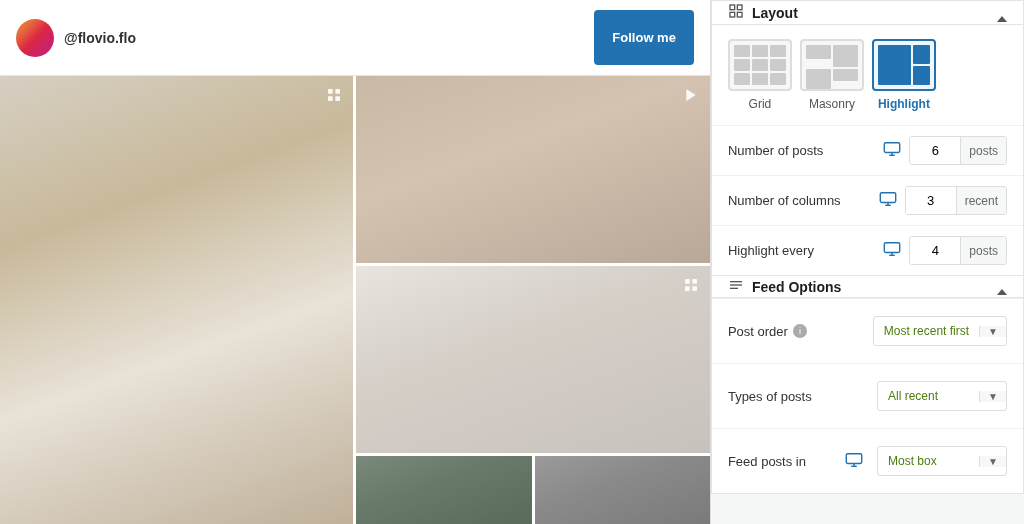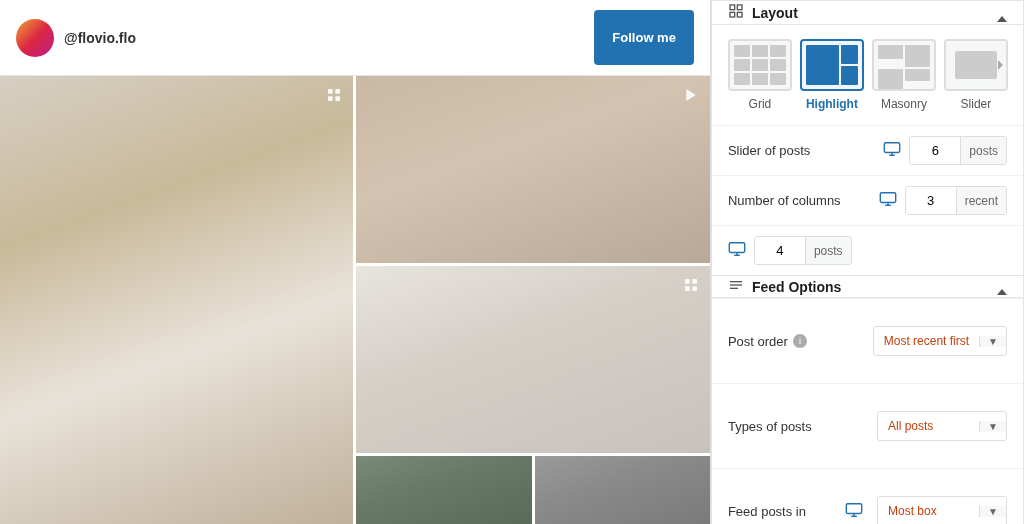--- a/index.html
+++ b/index.html
@@ -246,21 +246,21 @@
     
     .feed-options-section {
       background: #fff;
       border: 1px solid #e2e4e7;
       border-top: none;
     }
 
     .feed-field-row {
       display: flex;
       align-items: center;
-      padding: 27px 16px;
+      padding: 17px 16px;
       border-top: 1px solid #f0f0f0;
       gap: 8px;
     }
 
     .feed-field-label {
       font-size: 13px;
       color: #333;
       flex: 1;
       display: flex;
       align-items: center;
@@ -285,21 +285,21 @@
       align-items: center;
       border: 1px solid #ddd;
       border-radius: 3px;
       overflow: hidden;
       background: #fff;
       min-width: 130px;
     }
 
     .select-value {
       font-size: 12px;
-      color: #c2410c;
+      color: #4d7c0f;
       padding: 7px 10px;
       flex: 1;
     }
 
     .select-arrow {
       padding: 0 8px;
       color: #666;
       font-size: 10px;
       border-left: 1px solid #ddd;
       height: 100%;
@@ -400,51 +400,43 @@
           <div class="thumb-cell"></div>
           <div class="thumb-cell"></div>
           <div class="thumb-cell"></div>
           <div class="thumb-cell"></div>
           <div class="thumb-cell"></div>
           <div class="thumb-cell"></div>
         </div>
         <span class="layout-label">Grid</span>
       </div>
 
-      <div class="layout-option selected">
-        <div class="layout-thumb highlight-layout active">
-          <div class="thumb-cell tall active" style="grid-row:span 2;"></div>
-          <div class="thumb-cell active"></div>
-          <div class="thumb-cell active"></div>
-        </div>
-        <span class="layout-label">Highlight</span>
-      </div>
-
       <div class="layout-option">
         <div class="layout-thumb" style="display:grid; grid-template-columns:1fr 1fr; gap:2px; padding:4px;">
           <div class="thumb-cell" style="height:14px;"></div>
           <div class="thumb-cell" style="height:22px;"></div>
           <div class="thumb-cell" style="height:20px;"></div>
           <div class="thumb-cell" style="height:12px;"></div>
         </div>
         <span class="layout-label">Masonry</span>
       </div>
 
-      <div class="layout-option">
-        <div class="layout-thumb" style="display:flex; align-items:center; justify-content:center; position:relative;">
-          <div style="width:80%; height:70%; background:#ccc; border-radius:2px; position:relative;">
-            <div style="position:absolute; right:-6px; top:50%; transform:translateY(-50%); width:0; height:0; border-top:5px solid transparent; border-bottom:5px solid transparent; border-left:5px solid #aaa;"></div>
-          </div>
-        </div>
-        <span class="layout-label">Slider</span>
-      </div>
+      <div class="layout-option selected">
+        <div class="layout-thumb highlight-layout active">
+          <div class="thumb-cell tall active" style="grid-row:span 2;"></div>
+          <div class="thumb-cell active"></div>
+          <div class="thumb-cell active"></div>
+        </div>
+        <span class="layout-label">Highlight</span>
+      </div>
+
     </div>
 
     <div class="field-row">
-      <span class="field-label">Slider of posts</span>
+      <span class="field-label">Number of posts</span>
       <span class="field-icon">
         <svg width="18" height="14" viewBox="0 0 24 20" fill="none" stroke="#2271b1" stroke-width="2">
             <rect x="1" y="1" width="22" height="14" rx="2"></rect>
             <line x1="8" y1="19" x2="16" y2="19"></line>
             <line x1="12" y1="15" x2="12" y2="19"></line>
           </svg>
       </span>
       <div class="field-input-group">
         <input class="field-input" type="text" value="6" style="">
         <span class="field-suffix">posts</span>
@@ -460,20 +452,21 @@
             <line x1="12" y1="15" x2="12" y2="19"></line>
           </svg>
       </span>
       <div class="field-input-group">
         <input class="field-input" type="text" value="3" style="">
         <span class="field-suffix">recent</span>
       </div>
     </div>
 
     <div class="field-row">
+      <span class="field-label">Highlight every</span>
       <span class="field-icon">
         <svg width="18" height="14" viewBox="0 0 24 20" fill="none" stroke="#2271b1" stroke-width="2">
             <rect x="1" y="1" width="22" height="14" rx="2"></rect>
             <line x1="8" y1="19" x2="16" y2="19"></line>
             <line x1="12" y1="15" x2="12" y2="19"></line>
           </svg>
       </span>
       <div class="field-input-group">
         <input class="field-input" type="text" value="4" style="">
         <span class="field-suffix">posts</span>
@@ -503,21 +496,21 @@
       </span>
       <div class="select-group">
         <span class="select-value">Most recent first</span>
         <span class="select-arrow">▼</span>
       </div>
     </div>
 
     <div class="feed-field-row">
       <span class="feed-field-label">Types of posts</span>
       <div class="select-group">
-        <span class="select-value">All posts</span>
+        <span class="select-value">All recent</span>
         <span class="select-arrow">▼</span>
       </div>
     </div>
 
     <div class="feed-field-row">
       <span class="feed-field-label">
         <span>Feed posts in</span>
       </span>
       <span class="field-icon" style="margin-right:6px;">
         <svg width="18" height="14" viewBox="0 0 24 20" fill="none" stroke="#2271b1" stroke-width="2">

